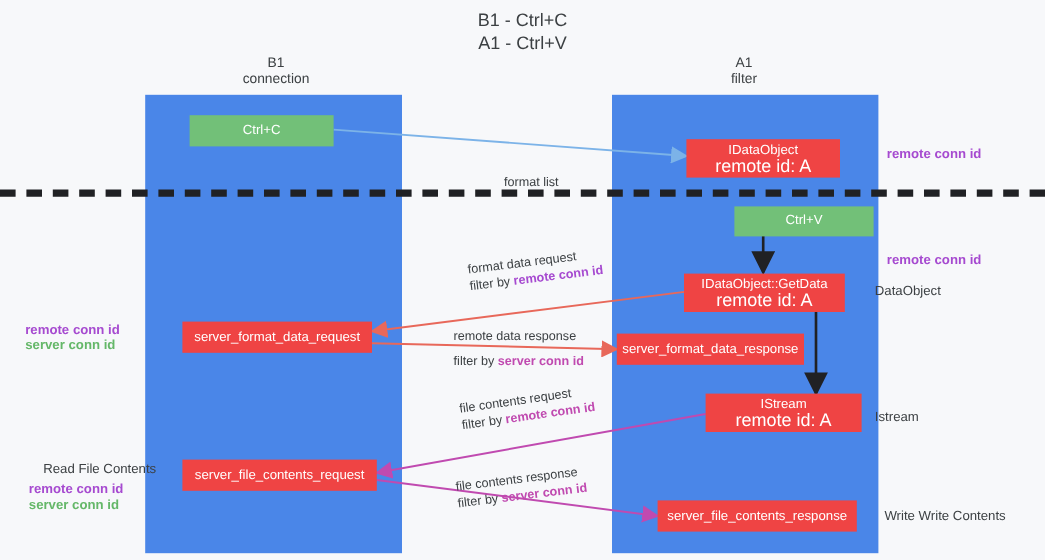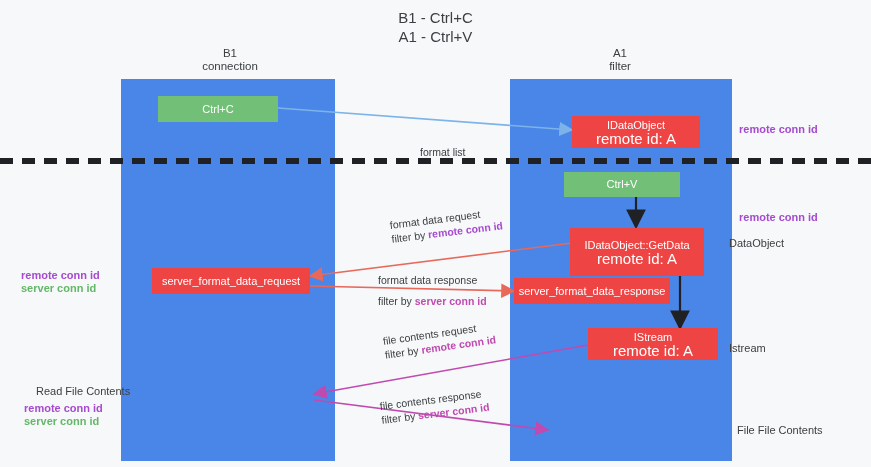--- a/index.html
+++ b/index.html
@@ -137,55 +137,61 @@
 
   <div class="box green" style="left:158px; top:96px; width:120px; height:26px;">
     <span>Ctrl+C</span>
   </div>
 
   <div class="box orange" style="left:572px; top:116px; width:128px; height:32px;">
     <span>IDataObject</span>
     <span class="l2">remote id: A</span>
   </div>
 
-  <div class="box green" style="left:564px; top:172px; width:116px; height:25px;">
+  <div class="box green" style="left:612px; top:172px; width:116px; height:25px;">
     <span>Ctrl+V</span>
   </div>
 
-  <div class="box orange" style="left:570px; top:228px; width:134px; height:48px;">
+  <div class="box orange" style="left:570px; top:228px; width:134px; height:32px;">
     <span>IDataObject::GetData</span>
     <span class="l2">remote id: A</span>
   </div>
 
   <div class="box orange" style="left:514px; top:278px; width:156px; height:26px;">
     <span>server_format_data_response</span>
   </div>
 
   <div class="box orange" style="left:152px; top:268px; width:158px; height:26px;">
     <span>server_format_data_request</span>
   </div>
 
   <div class="box orange" style="left:588px; top:328px; width:130px; height:32px;">
     <span>IStream</span>
     <span class="l2">remote id: A</span>
   </div>
 
-
+  <div class="box orange" style="left:152px; top:383px; width:162px; height:26px;">
+    <span>server_file_contents_request</span>
+  </div>
+
+  <div class="box orange" style="left:548px; top:417px; width:166px; height:26px;">
+    <span>server_file_contents_response</span>
+  </div>
 
   <div class="edgelabel" style="left:420px; top:101px;margin-top:44px;">
     <span>format list</span>
   </div>
 
   <div class="edgelabel" style="left:389px; top:218px; transform:rotate(-7deg); transform-origin: left top;">
     <div>format data request</div>
     <div><span>filter by </span><span class="hl-purple">remote conn id</span></div>
   </div>
 
   <div class="edgelabel" style="left:378px; top:273px;">
-    <div>format data response</div>
+    <div>remote data response</div>
     <div style="margin-top:7px;"><span>filter by </span><span class="hl-magenta">server conn id</span></div>
   </div>
 
   <div class="edgelabel" style="left:382px; top:334px; transform:rotate(-8deg); transform-origin: left top;">
     <div>file contents request</div>
     <div><span>filter by </span><span class="hl-magenta">remote conn id</span></div>
   </div>
 
   <div class="edgelabel" style="left:379px; top:399px; transform:rotate(-7deg); transform-origin: left top;">
     <div>file contents response</div>
@@ -193,21 +199,21 @@
   </div>
 
   <div class="sidelabel c-purple" style="left:739px; top:123px; font-weight:bold;">remote conn id</div>
 
   <div class="sidelabel c-purple" style="left:739px; top:211px; font-weight:bold;">remote conn id</div>
 
   <div class="sidelabel c-dark" style="left:729px; top:237px;">DataObject</div>
 
   <div class="sidelabel c-dark" style="left:729px; top:342px;">Istream</div>
 
-  <div class="sidelabel c-dark" style="left:737px; top:424px;">File File Contents</div>
+  <div class="sidelabel c-dark" style="left:737px; top:424px;">Write Write Contents</div>
 
   <div class="sidelabel c-purple" style="left:21px; top:269px; font-weight:bold;">remote conn id</div>
   <div class="sidelabel c-green" style="left:21px; top:282px; font-weight:bold;">server conn id</div>
 
   <div class="sidelabel c-dark" style="left:36px; top:385px;">Read File Contents</div>
   <div class="sidelabel c-purple" style="left:24px; top:402px; font-weight:bold;">remote conn id</div>
   <div class="sidelabel c-green" style="left:24px; top:415px; font-weight:bold;">server conn id</div>
 
 </div>
 

